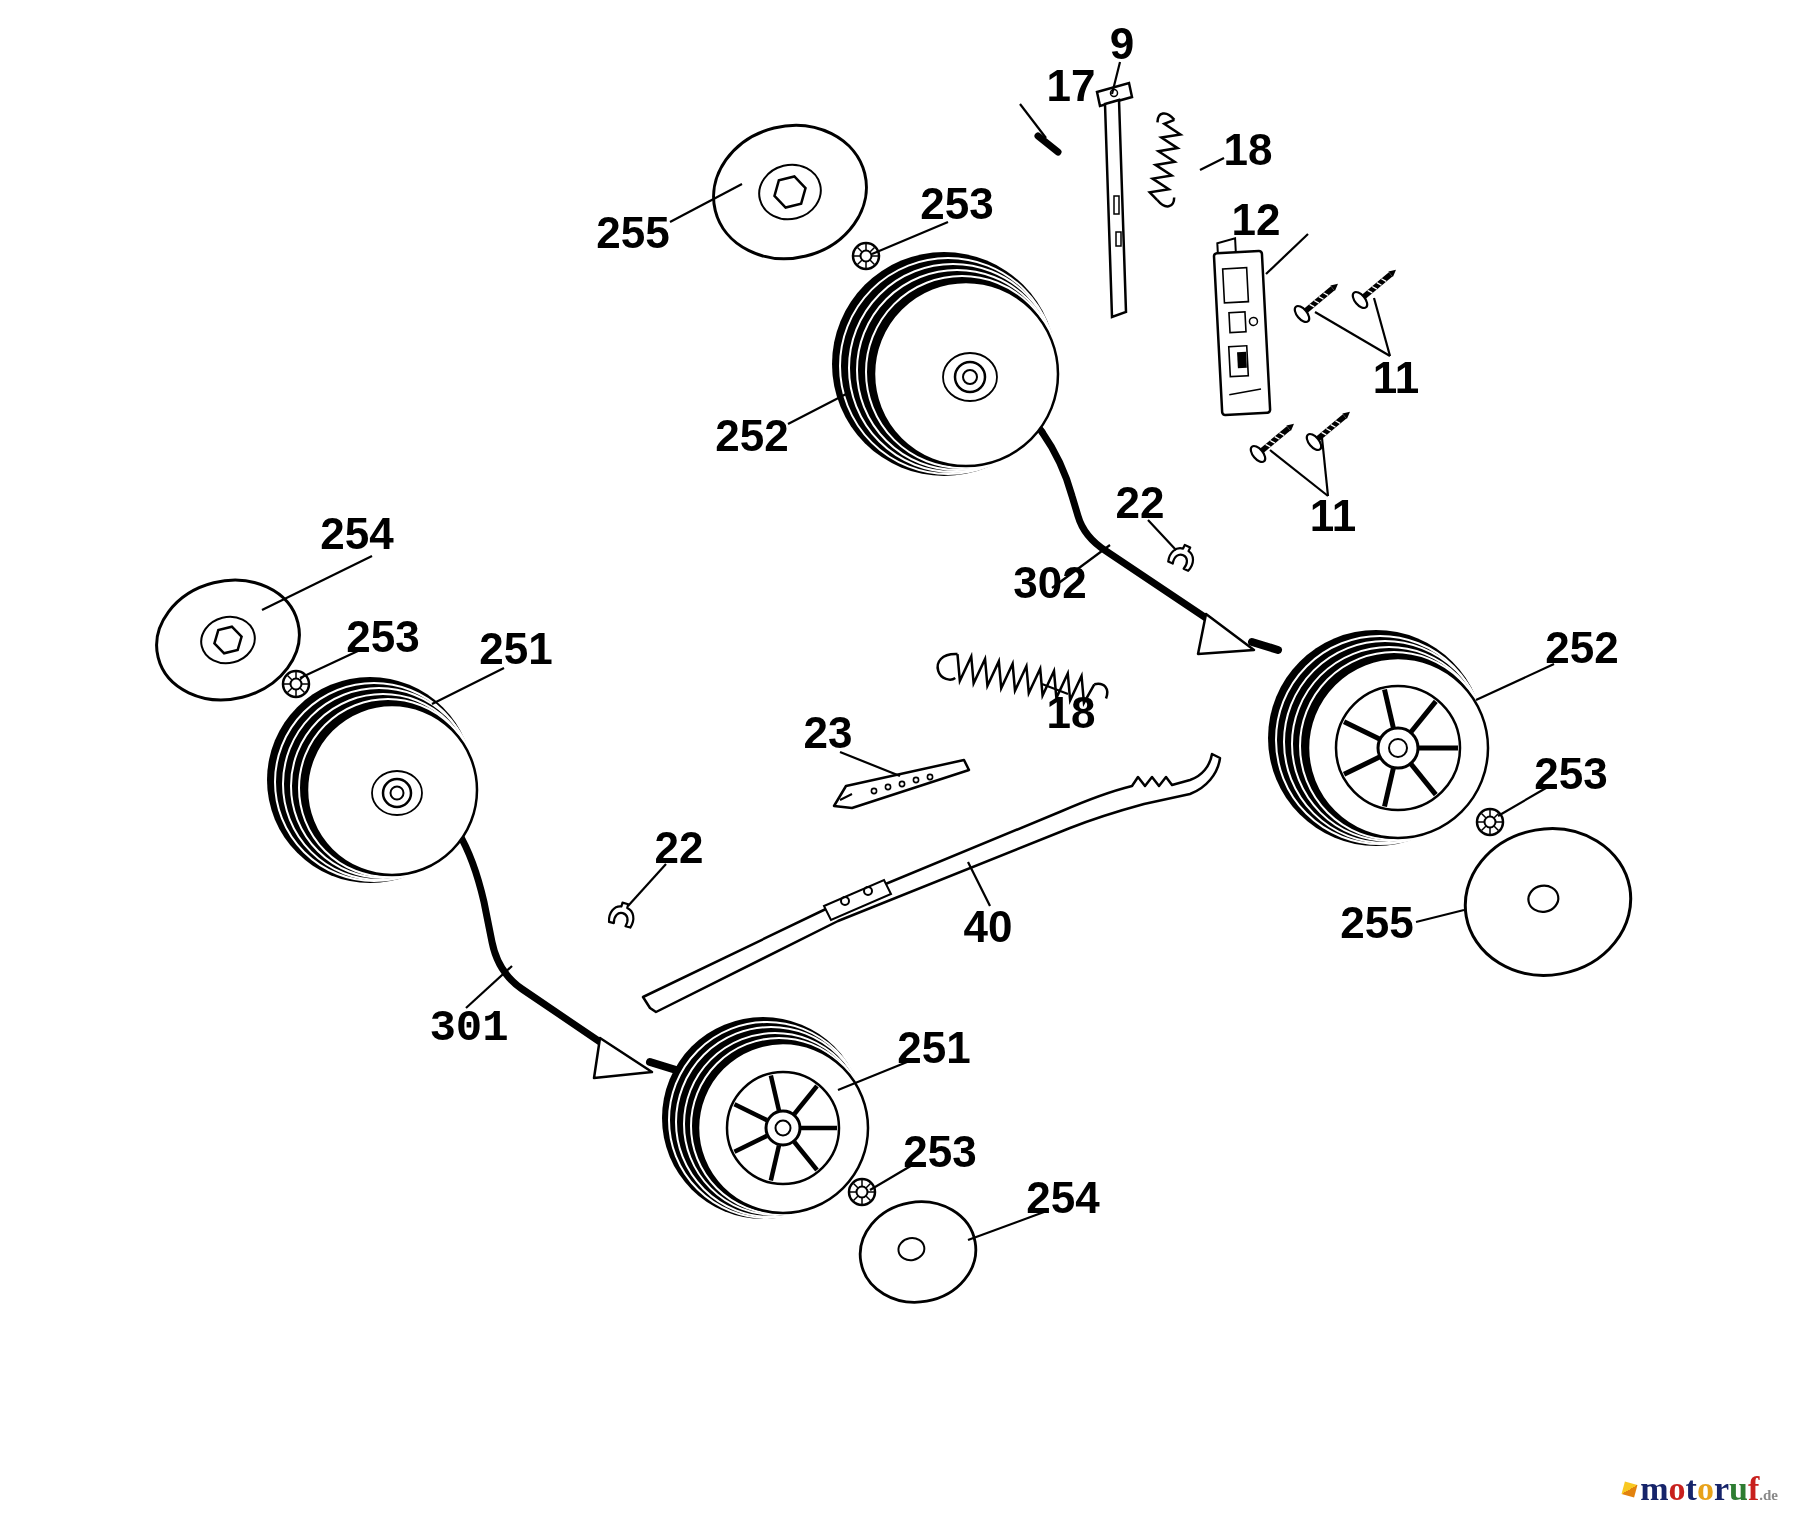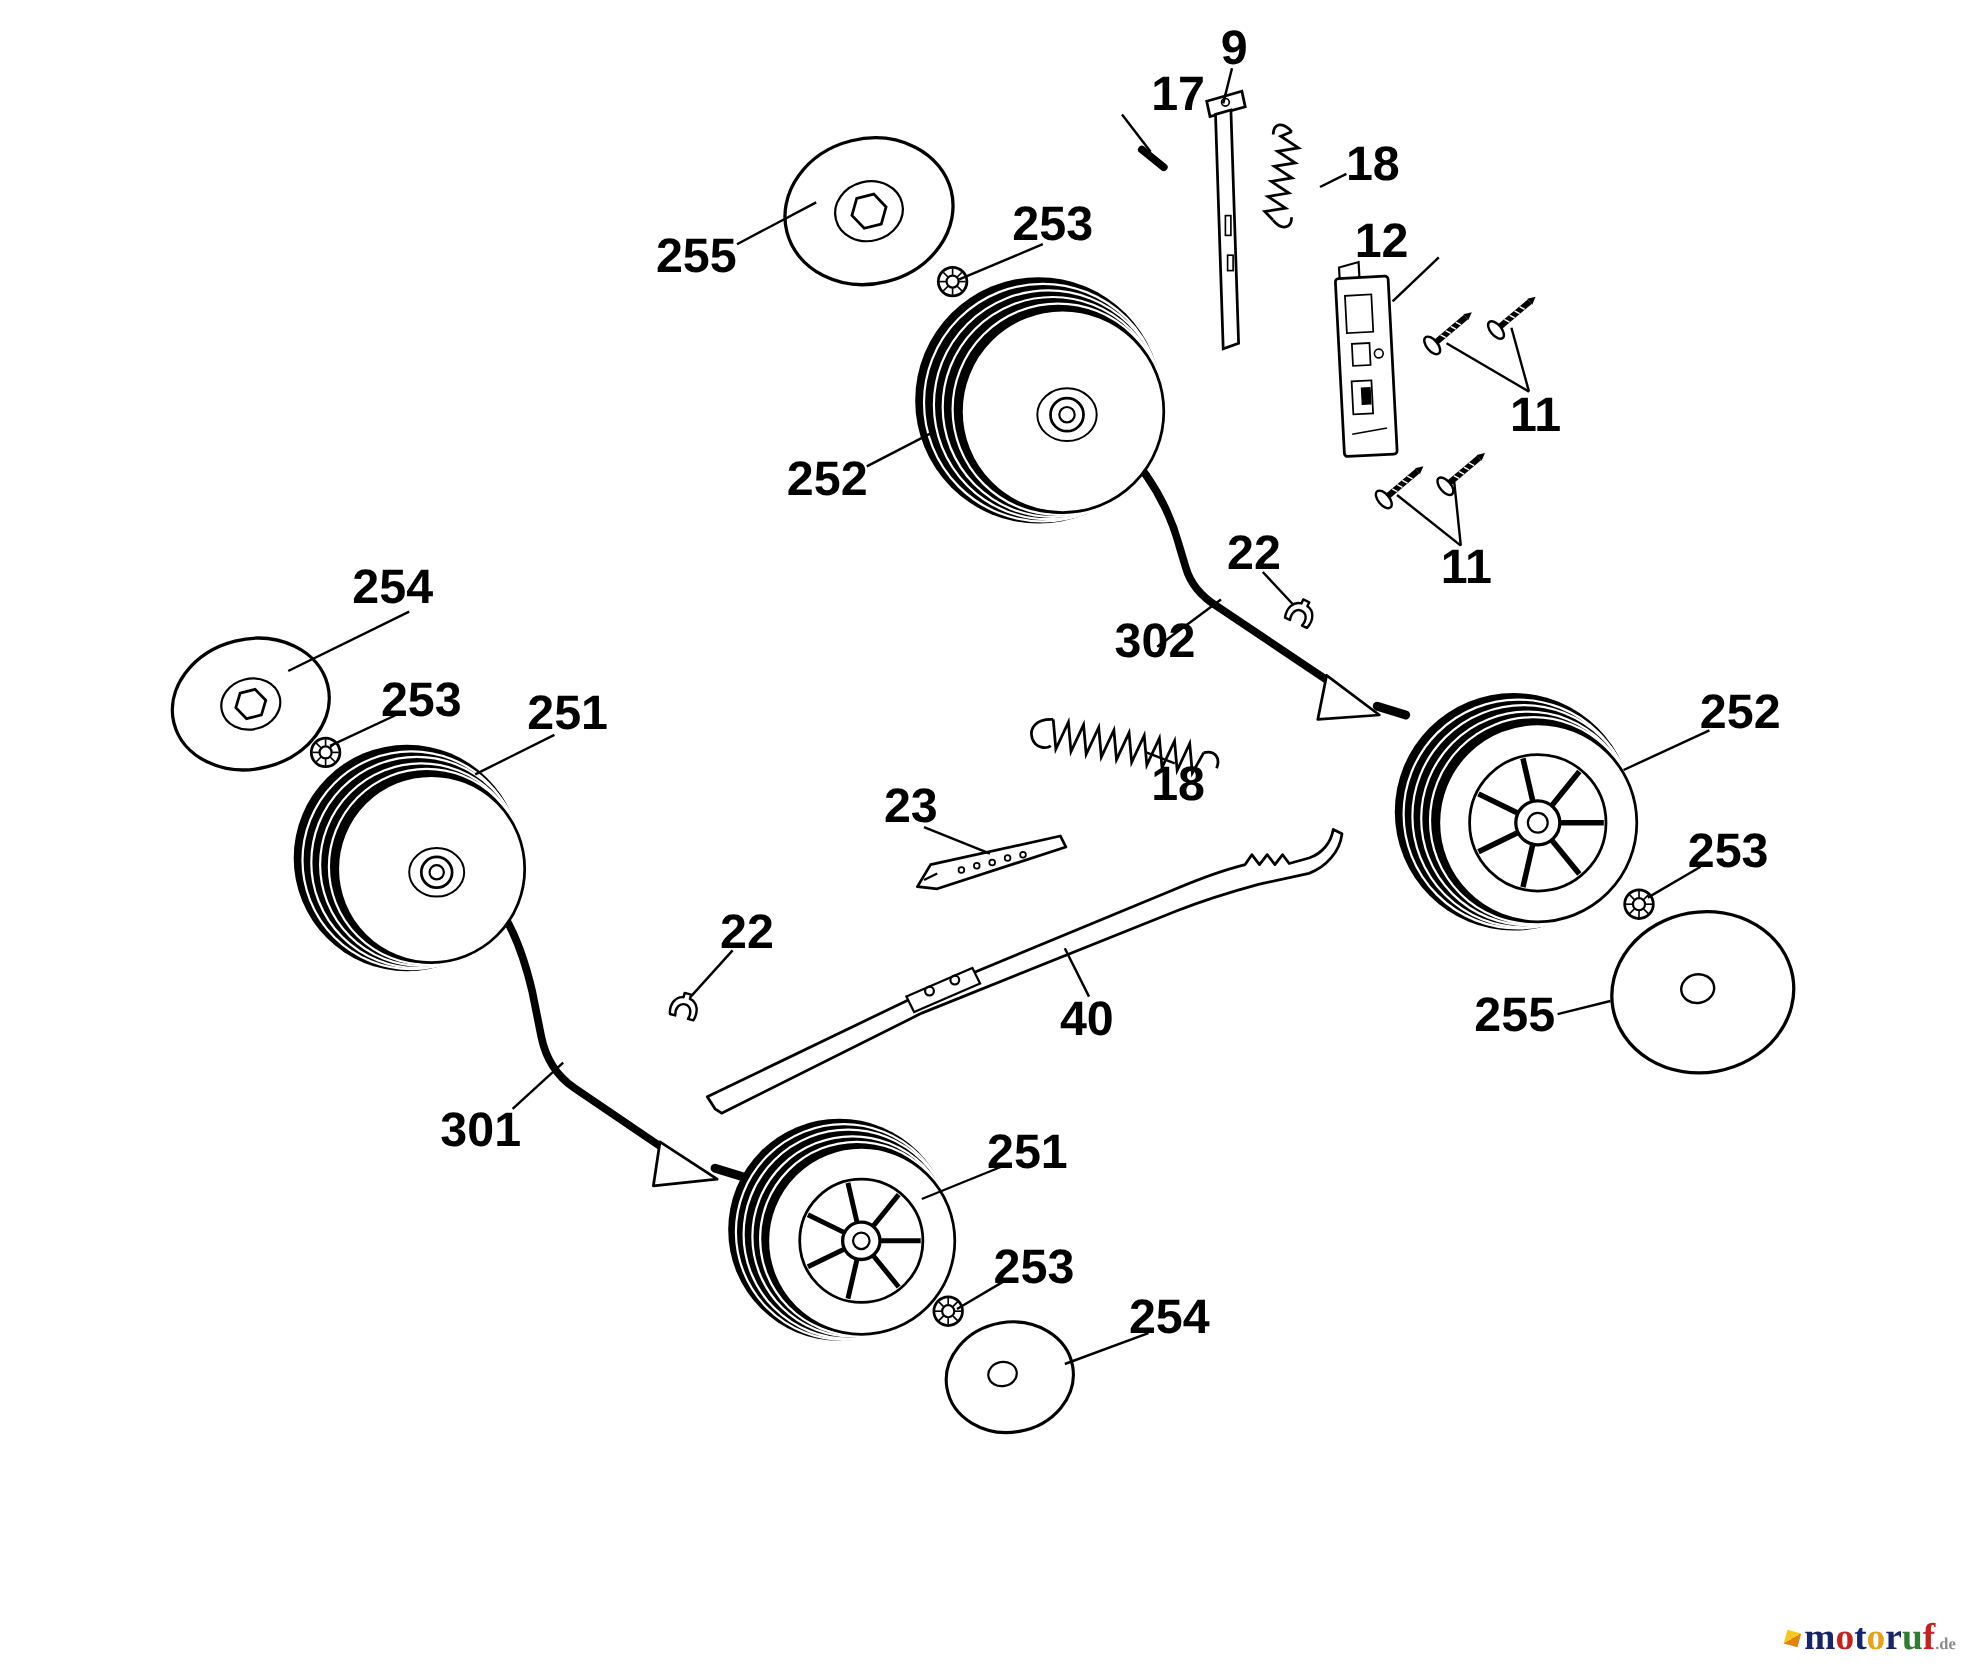--- a/index.html
+++ b/index.html
@@ -278,21 +278,21 @@
       <div class="part-label" style="left: 357px; top: 534px;">254</div>
       <div class="part-label" style="left: 383px; top: 637px;">253</div>
       <div class="part-label" style="left: 516px; top: 649px;">251</div>
       <div class="part-label" style="left: 1582px; top: 648px;">252</div>
       <div class="part-label" style="left: 1071px; top: 713px;">18</div>
       <div class="part-label" style="left: 828px; top: 733px;">23</div>
       <div class="part-label" style="left: 1571px; top: 774px;">253</div>
       <div class="part-label" style="left: 679px; top: 848px;">22</div>
       <div class="part-label" style="left: 1377px; top: 923px;">255</div>
       <div class="part-label" style="left: 988px; top: 927px;">40</div>
-      <div class="part-label" style="left: 437px; top: 1028px;">301</div>
+      <div class="part-label" style="left: 469px; top: 1028px; font-family: Liberation Mono, monospace;">301</div>
       <div class="part-label" style="left: 934px; top: 1048px;">251</div>
       <div class="part-label" style="left: 940px; top: 1152px;">253</div>
       <div class="part-label" style="left: 1063px; top: 1198px;">254</div>
     </div>
 
   <div class="logo">
     <span class="logo-mark"></span>
     <span><span style="color: rgb(22, 36, 106);">m</span><span style="color: rgb(200, 32, 29);">o</span><span style="color: rgb(22, 36, 106);">t</span><span style="color: rgb(232, 162, 26);">o</span><span style="color: rgb(22, 36, 106);">r</span><span style="color: rgb(46, 125, 50);">u</span><span style="color: rgb(200, 32, 29);">f</span><span class="logo-suffix" style="color: rgb(138, 138, 138);">.de</span></span>
   </div>
 

